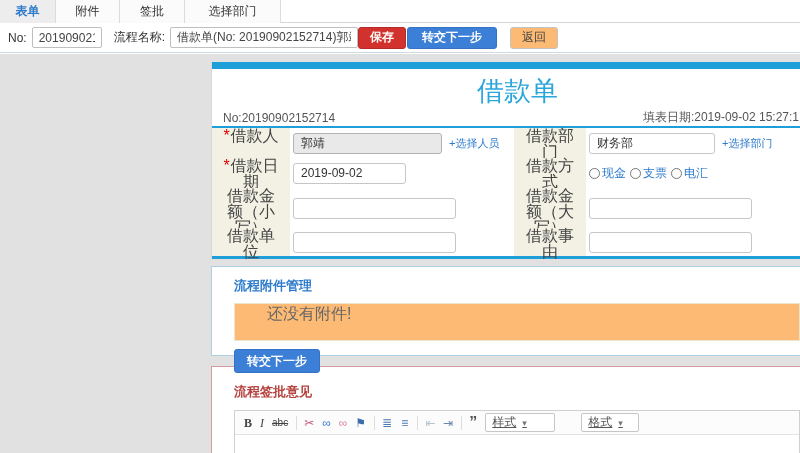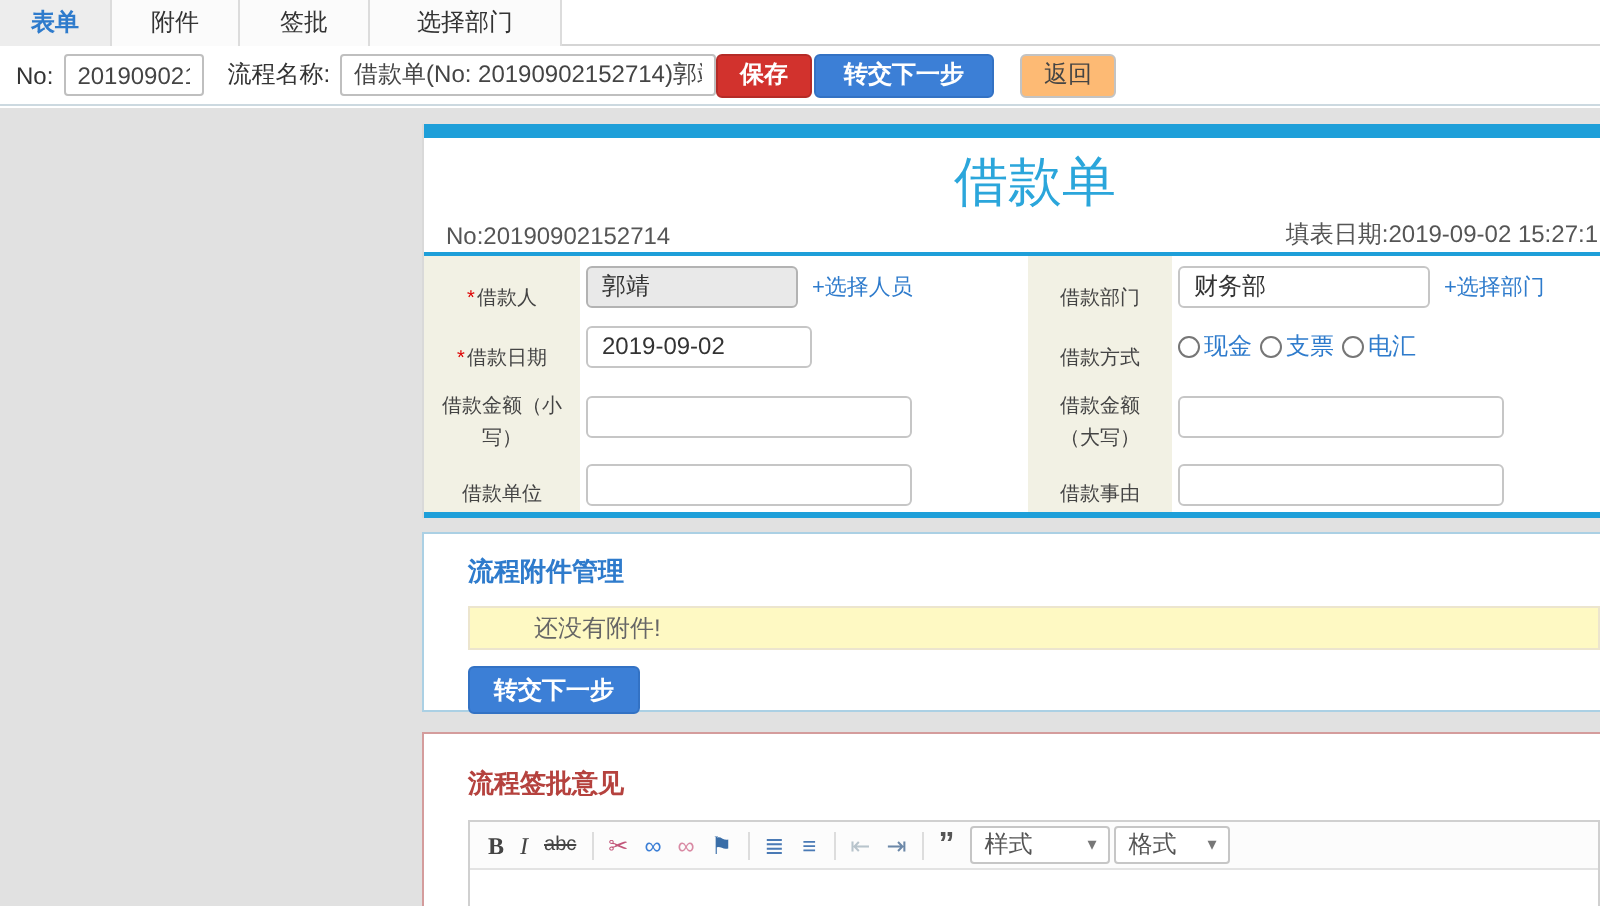--- a/index.html
+++ b/index.html
@@ -42,40 +42,40 @@
   .card-form { background:#fff; border-left:1px solid #d9d9d9; }
   .bluebar { height:7px; background:#1e9fd9; }
   .form-title { height:42px; line-height:44px; text-align:center;
     font-size:27px; color:#2ba6db; }
   .no-row { height:17px; display:flex; justify-content:space-between;
     align-items:center; font-size:12px; color:#555;
     padding:0 24px 2px 11px; border-bottom:2px solid #1e9fd9; }
 
   .form-grid { display:grid; grid-template-columns:78px 224px 72px 1fr;
     grid-template-rows:30px 30px 40px 28px; }
-  .lbl { background:#f2f1e4; display:flex; align-items:flex-end; justify-content:center;
-    text-align:center; font-size:10px; color:#444; padding:0 8px; line-height:16px; }
+  .lbl { background:#f2f1e4; display:flex; align-items:flex-start; justify-content:center;
+    text-align:center; font-size:16px; color:#444; padding:0 8px; line-height:16px; }
   .req { color:#d00; margin-right:1px; }
   .ctl { display:flex; align-items:center; padding-left:3px; font-size:12px; }
   .fld { height:21px; border:1px solid #c6c6c6; border-radius:3px; padding:0 7px;
     font-size:12px; color:#333; font-family:inherit; background:#fff; }
   .fld:disabled { background:#e9e9e9; border-color:#b3b3b3; color:#333; }
-  .w-borrower { width:106px; } .w-dept { width:126px; } .w-date { width:113px; }
+  .w-borrower { width:149px; } .w-dept { width:126px; } .w-date { width:113px; }
   .w-long { width:163px; }
   a.sel-link { font-size:11px; color:#2e7bcc; text-decoration:none; margin-left:7px; }
   .radio-item { display:flex; align-items:center; margin-right:4px; color:#2e7bcc; }
   .radio-item input { width:11px; height:11px; margin-right:2px; accent-color:#999; }
   .form-bottom { height:3px; background:#1e9fd9; }
 
   
   .card-attach { margin-top:7px; background:#fff; border:1px solid #abd0e4;
     height:90px; padding:10px 22px; }
   .h-attach { font-size:13px; font-weight:bold; color:#2e7bcc; }
-  .alert-empty { margin-top:8px; height:22px; line-height:20px; background:#fef9c3;
-    border:1px solid #ece5ce; font-size:12px; color:#666; padding-left:32px; }
+  .alert-empty { margin-top:8px; height:38px; line-height:20px; background:#fdba74;
+    border:1px solid #ece5ce; font-size:16px; color:#666; padding-left:32px; }
   .btn-upload { margin-top:8px; height:24px; background:#3c7fd6; border:1px solid #3372c4;
     color:#fff; font-size:12px; font-weight:bold; border-radius:3px; padding:0 12px;
     cursor:pointer; font-family:inherit; }
 
   
   .card-approve { margin-top:10px; background:#fff; border:1px solid #d49c9c;
     height:120px; padding:16px 22px 0 22px; }
   .h-approve { font-size:13px; font-weight:bold; color:#b5423e; }
   .editor { margin-top:9px; border:1px solid #d0d0d0; background:#fff; }
   .ed-toolbar { height:24px; background:#fcfcfc; border-bottom:1px solid #e3e3e3;
@@ -87,22 +87,22 @@
   .ic-strike { text-decoration:line-through; font-size:10px; }
   .ic-rmformat { color:#c2567a; }
   .ic-link { color:#3c7fd6; }
   .ic-unlink { color:#d98aa4; }
   .ic-anchor { color:#3a6ea8; }
   .ic-list { color:#4a7ab5; letter-spacing:1px; }
   .ic-outdent { color:#b8c4cc; }
   .ic-indent { color:#6c88a8; }
   .ic-quote { font-size:16px; font-weight:bold; color:#555; line-height:10px; }
   .ed-select { height:19px; border:1px solid #c6c6c6; border-radius:2px; background:#fff;
-    display:flex; align-items:center; justify-content:space-between; padding:0 6px;
-    font-size:12px; color:#555; margin-right:2px; cursor:pointer; }
+    display:flex; align-items:center; padding:0 6px;
+    font-size:12px; color:#555; margin-right:26px; cursor:pointer;text-decoration:underline; }
   .sel-styles { width:70px; } .sel-format { width:58px; }
   .ed-caret { font-size:9px; color:#777; margin-left:6px; }
   .ed-body { height:80px; background:#fff; }
 </style>
 </head>
 <body>
 
 <div class="tabbar">
   <div class="tab t0 active">表单</div>
   <div class="tab t1">附件</div>

